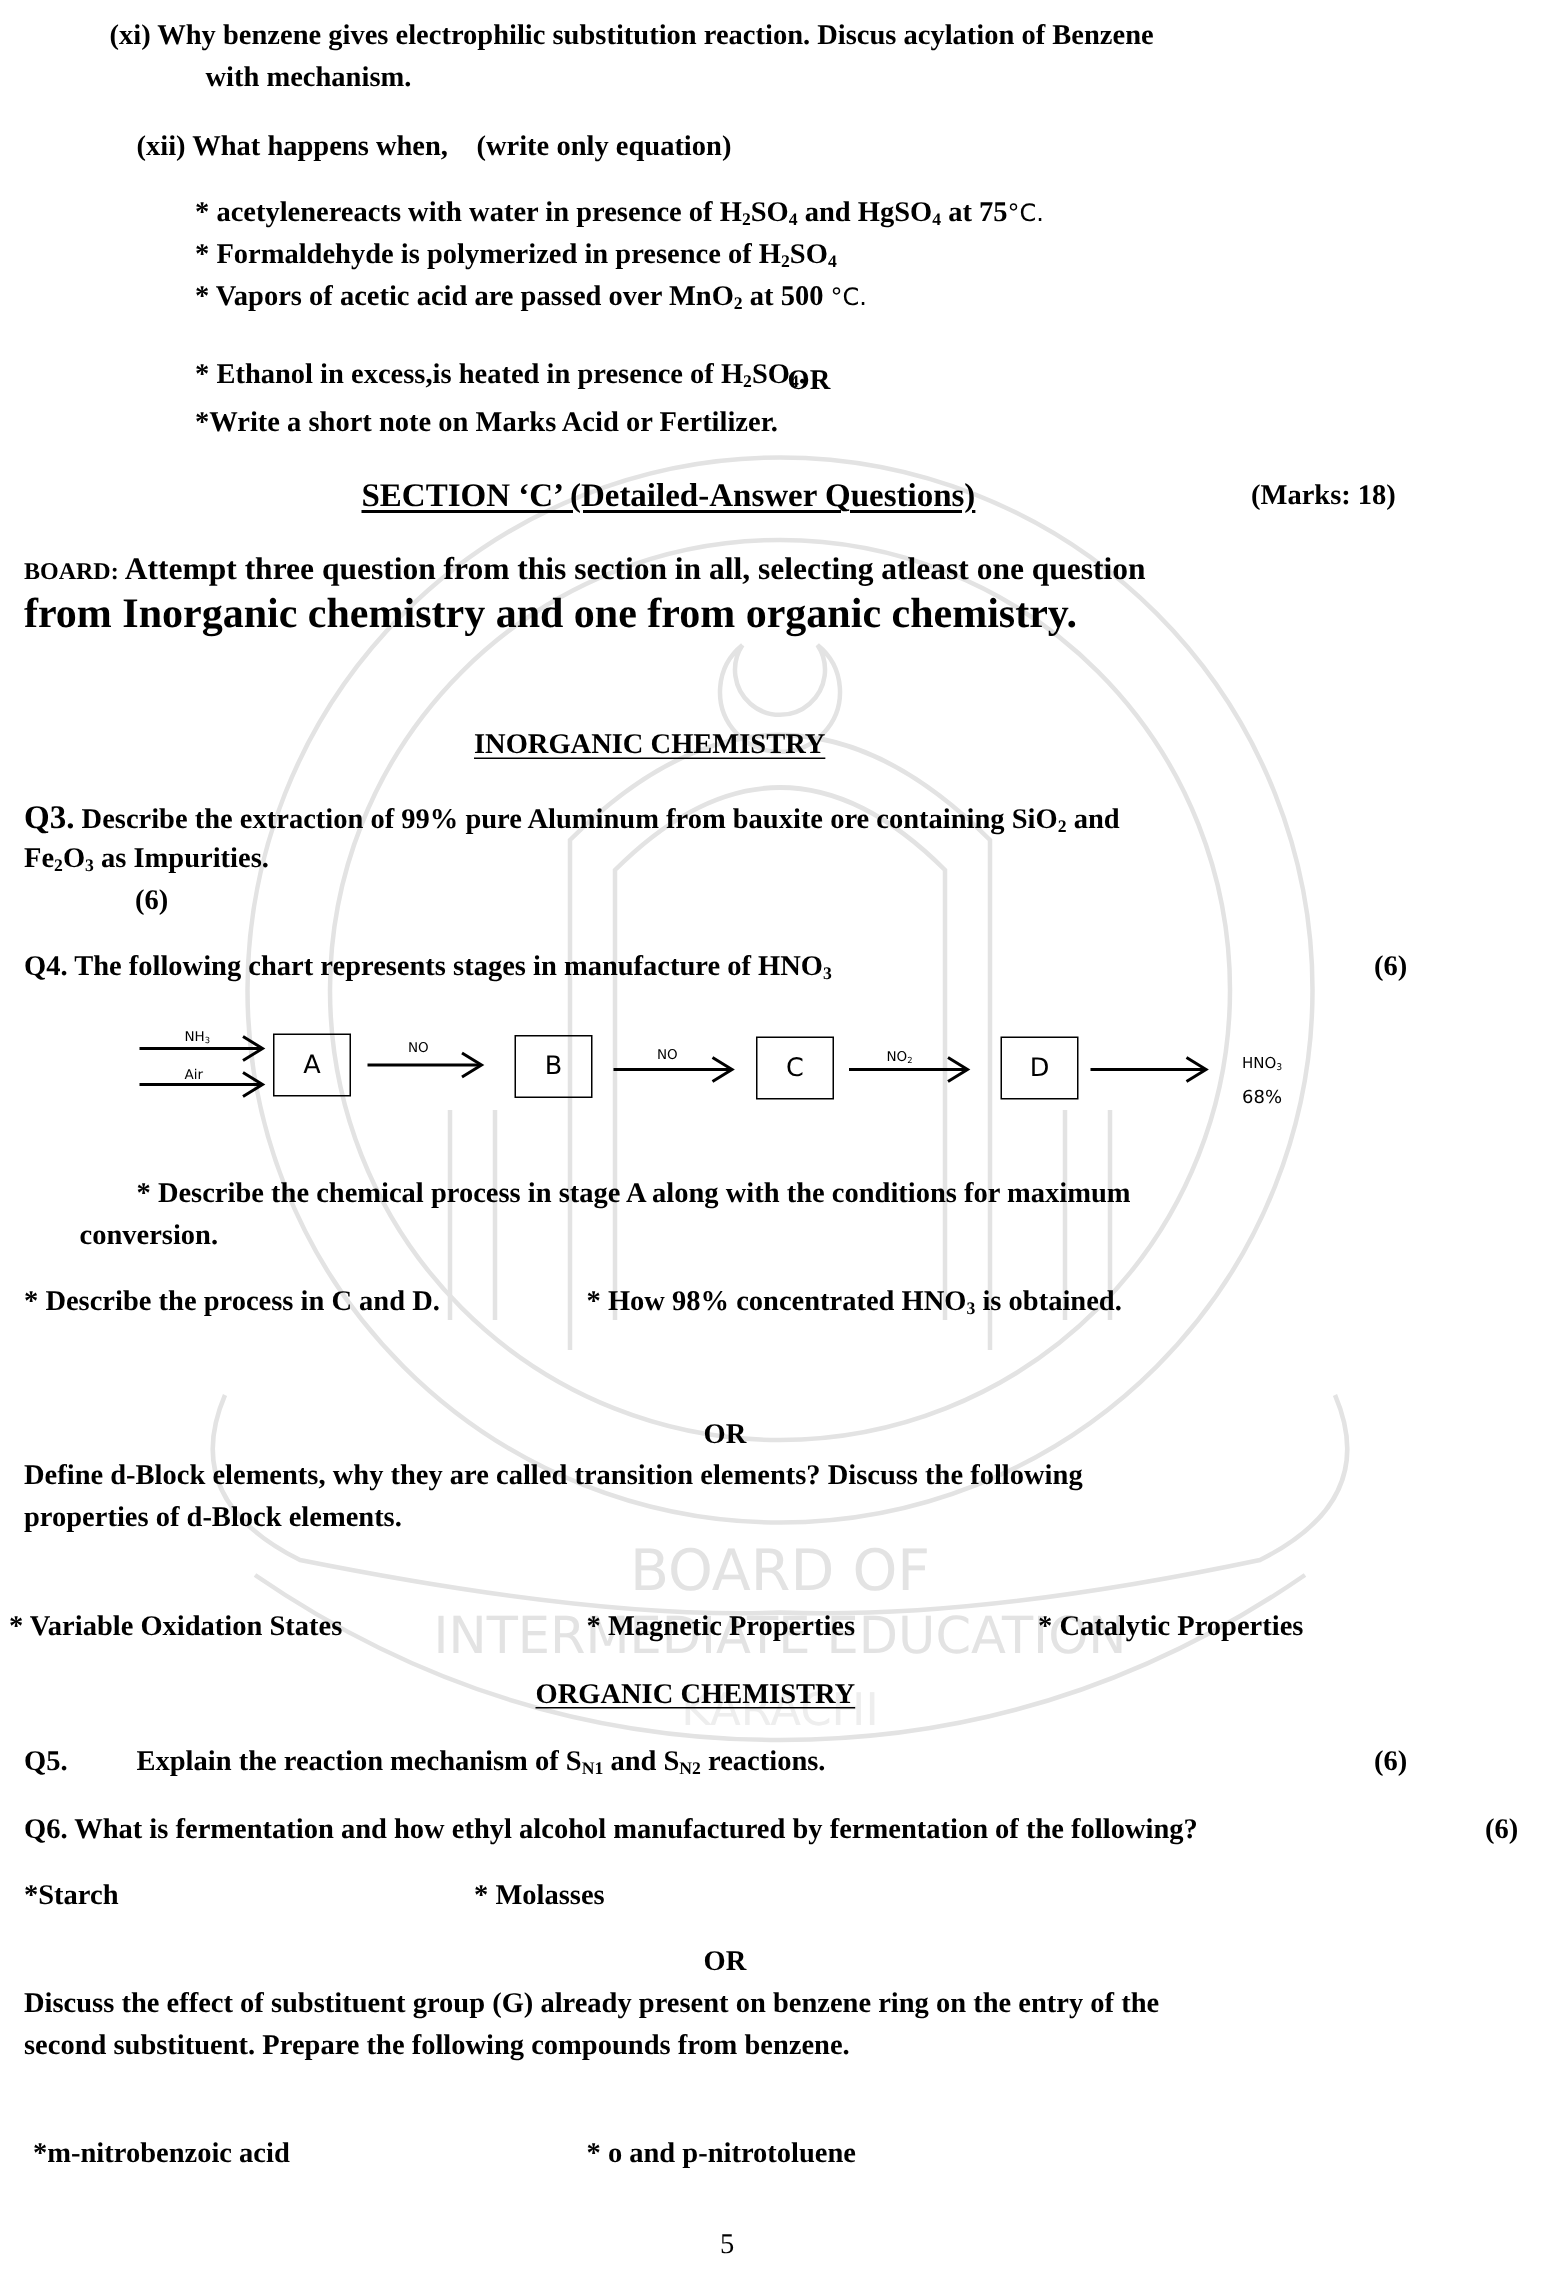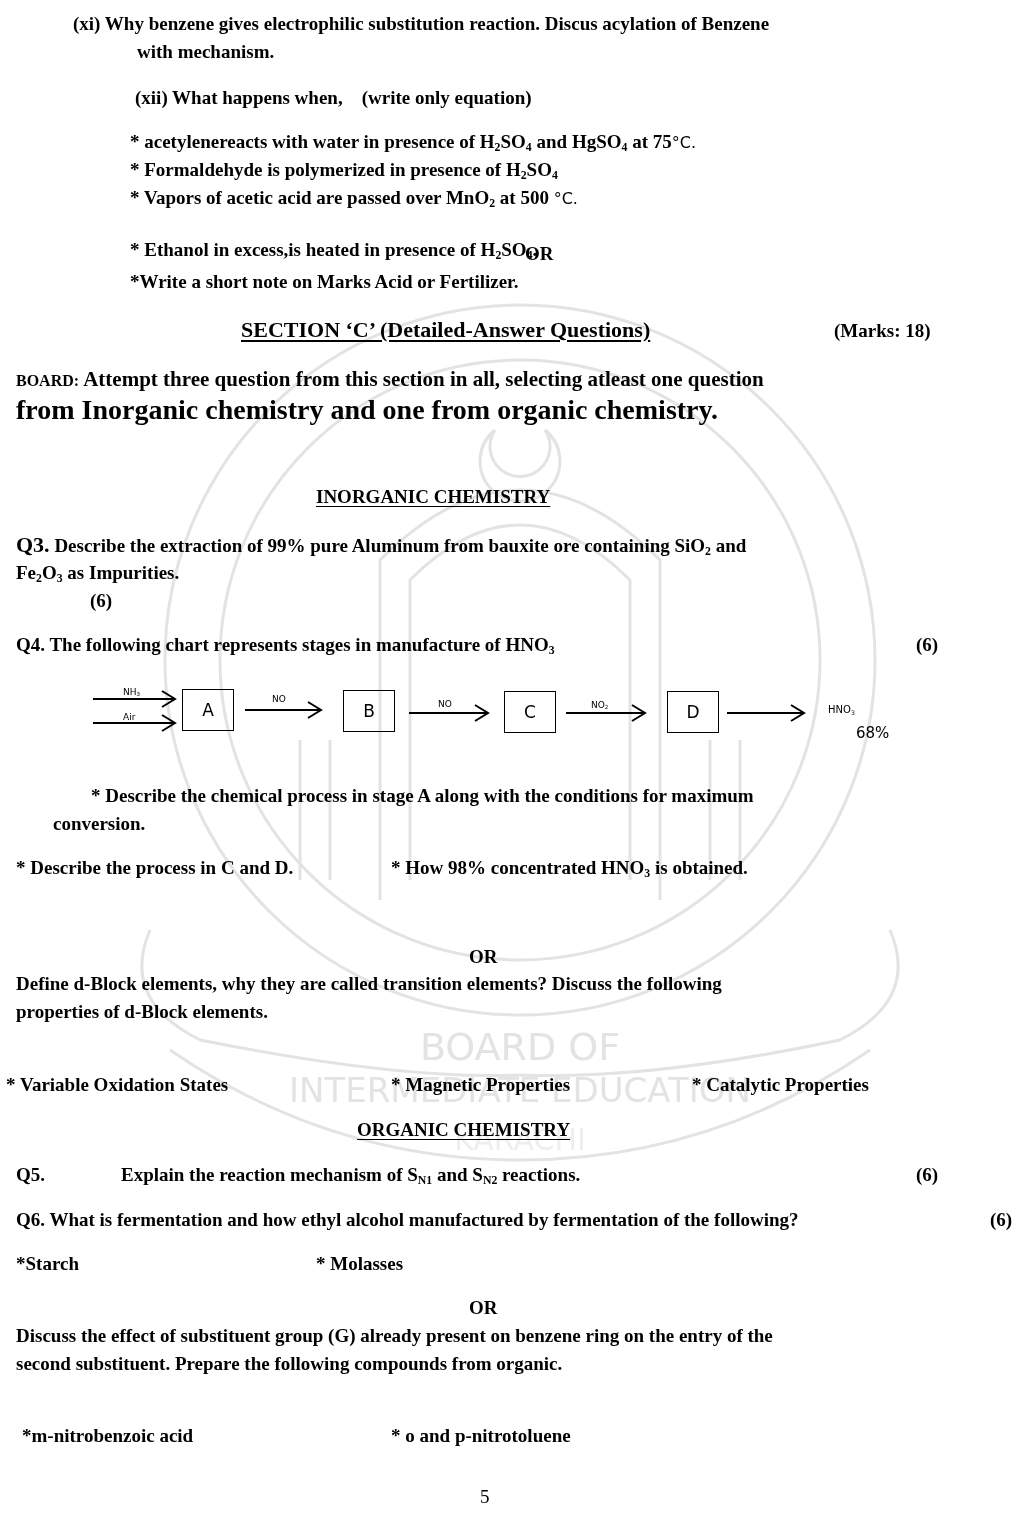--- a/index.html
+++ b/index.html
@@ -35,21 +35,21 @@
     <path d="M495 430 A40 40 0 1 0 545 430 A30 30 0 1 1 495 430"></path>
   </g>
   <text x="520" y="1060" text-anchor="middle" font-family="DejaVu Sans, sans-serif" font-size="38" fill="#e3e3e3">BOARD OF</text>
   <text x="520" y="1102" text-anchor="middle" font-family="DejaVu Sans, sans-serif" font-size="34" fill="#e3e3e3">INTERMEDIATE EDUCATION</text>
   <text x="520" y="1150" text-anchor="middle" font-family="DejaVu Sans, sans-serif" font-size="30" fill="#eeeeee">KARACHI</text>
 </svg>
 
 <div class="t" style="left:73px;top:13px;">(xi) Why benzene gives electrophilic substitution reaction. Discus acylation of Benzene</div>
 <div class="t" style="left:137px;top:41px;">with mechanism.</div>
 
-<div class="t" style="left:91px;top:87px;margin-left:44px;">
+<div class="t" style="left:91px;top:87px;">
   <span>(xii) What happens when,</span>&nbsp;&nbsp;&nbsp;&nbsp;<span>(write only equation)</span>
 </div>
 <div class="t" style="left:130px;top:131px;">
   <span>* acetylenereacts with water in presence of H</span><sub>2</sub><span>SO</span><sub>4</sub><span> and HgSO</span><sub>4</sub><span> at 75</span><span class="sans sc">°C.</span>
 </div>
 <div class="t" style="left:130px;top:159px;">
   <span>* Formaldehyde is polymerized in presence of H</span><sub>2</sub><span>SO</span><sub>4</sub>
 </div>
 <div class="t" style="left:130px;top:187px;">
   <span>* Vapors of acetic acid are passed over MnO</span><sub>2</sub><span> at 500 </span><span class="sans sc">°C.</span>
@@ -102,51 +102,51 @@
   <div class="lbl" style="left:123px;top:687px;">NH<sub>3</sub></div>
   <div class="lbl" style="left:123px;top:712px;">Air</div>
   <div class="box" style="left:182px;top:689px;">A</div>
   <div class="lbl" style="left:272px;top:694px;">NO</div>
   <div class="box" style="left:343px;top:690px;">B</div>
   <div class="lbl" style="left:438px;top:699px;">NO</div>
   <div class="box" style="left:504px;top:691px;">C</div>
   <div class="lbl" style="left:591px;top:700px;">NO<sub>2</sub></div>
   <div class="box" style="left:667px;top:691px;">D</div>
   <div class="lbl" style="left:828px;top:704px;font-size:10px;">HNO<sub>3</sub></div>
-  <div class="lbl" style="left:856px;top:724px;font-size:15px;">68%</div>
+  <div class="lbl" style="left:828px;top:724px;font-size:12px;">68%</div>
 </div>
 
 <div class="t" style="left:91px;top:785px;text-align:right;">* Describe the chemical process in stage A along with the conditions for maximum</div>
 <div class="t" style="left:53px;top:813px;">conversion.</div>
 <div class="t" style="left:16px;top:857px;">* Describe the process in C and D.</div>
 <div class="t" style="left:391px;top:857px;">
   <span>* How 98% concentrated HNO</span><sub>3</sub><span> is obtained.</span>
 </div>
 
 <div class="t" style="left:469px;top:946px;">OR</div>
 <div class="t" style="left:16px;top:973px;">Define d-Block elements, why they are called transition elements? Discuss the following</div>
 <div class="t" style="left:16px;top:1001px;">properties of d-Block elements.</div>
 
 <div class="t" style="left:6px;top:1074px;">* Variable Oxidation States</div>
 <div class="t" style="left:391px;top:1074px;">* Magnetic Properties</div>
 <div class="t" style="left:692px;top:1074px;">* Catalytic Properties</div>
 
 <div class="t u" style="left:357px;top:1119px;">ORGANIC CHEMISTRY</div>
 
 <div class="t" style="left:16px;top:1164px;">Q5.</div>
-<div class="t" style="left:91px;top:1164px;margin-left:30px;">
+<div class="t" style="left:91px;top:1164px;">
   <span>Explain the reaction mechanism of S</span><sub>N1</sub><span> and S</span><sub>N2</sub><span> reactions.</span>
 </div>
 <div class="t" style="left:916px;top:1164px;">(6)</div>
 
 <div class="t" style="left:16px;top:1209px;">Q6. What is fermentation and how ethyl alcohol manufactured by fermentation of the following?</div>
 <div class="t" style="left:990px;top:1209px;">(6)</div>
 <div class="t" style="left:16px;top:1253px;">*Starch</div>
 <div class="t" style="left:316px;top:1253px;">* Molasses</div>
 
 <div class="t" style="left:469px;top:1297px;">OR</div>
 <div class="t" style="left:16px;top:1325px;">Discuss the effect of substituent group (G) already present on benzene ring on the entry of the</div>
-<div class="t" style="left:16px;top:1353px;">second substituent. Prepare the following compounds from organic.</div>
+<div class="t" style="left:16px;top:1353px;">second substituent. Prepare the following compounds from benzene.</div>
 
 <div class="t" style="left:22px;top:1425px;">*m-nitrobenzoic acid</div>
 <div class="t" style="left:391px;top:1425px;">* o and p-nitrotoluene</div>
 
 <div class="t" style="left:480px;top:1486px;font-weight:normal;">5</div>
 
 </body></html>

